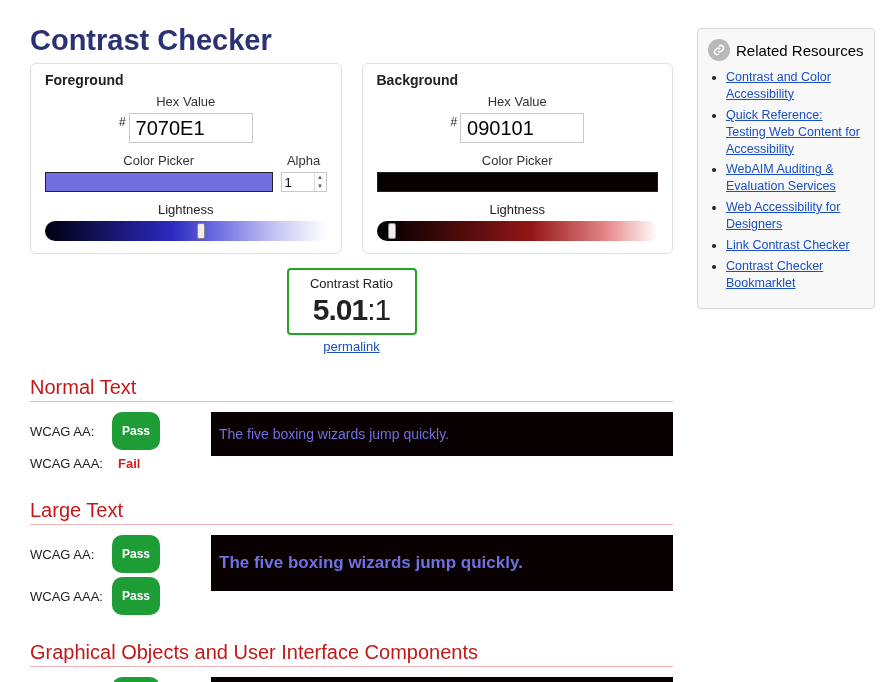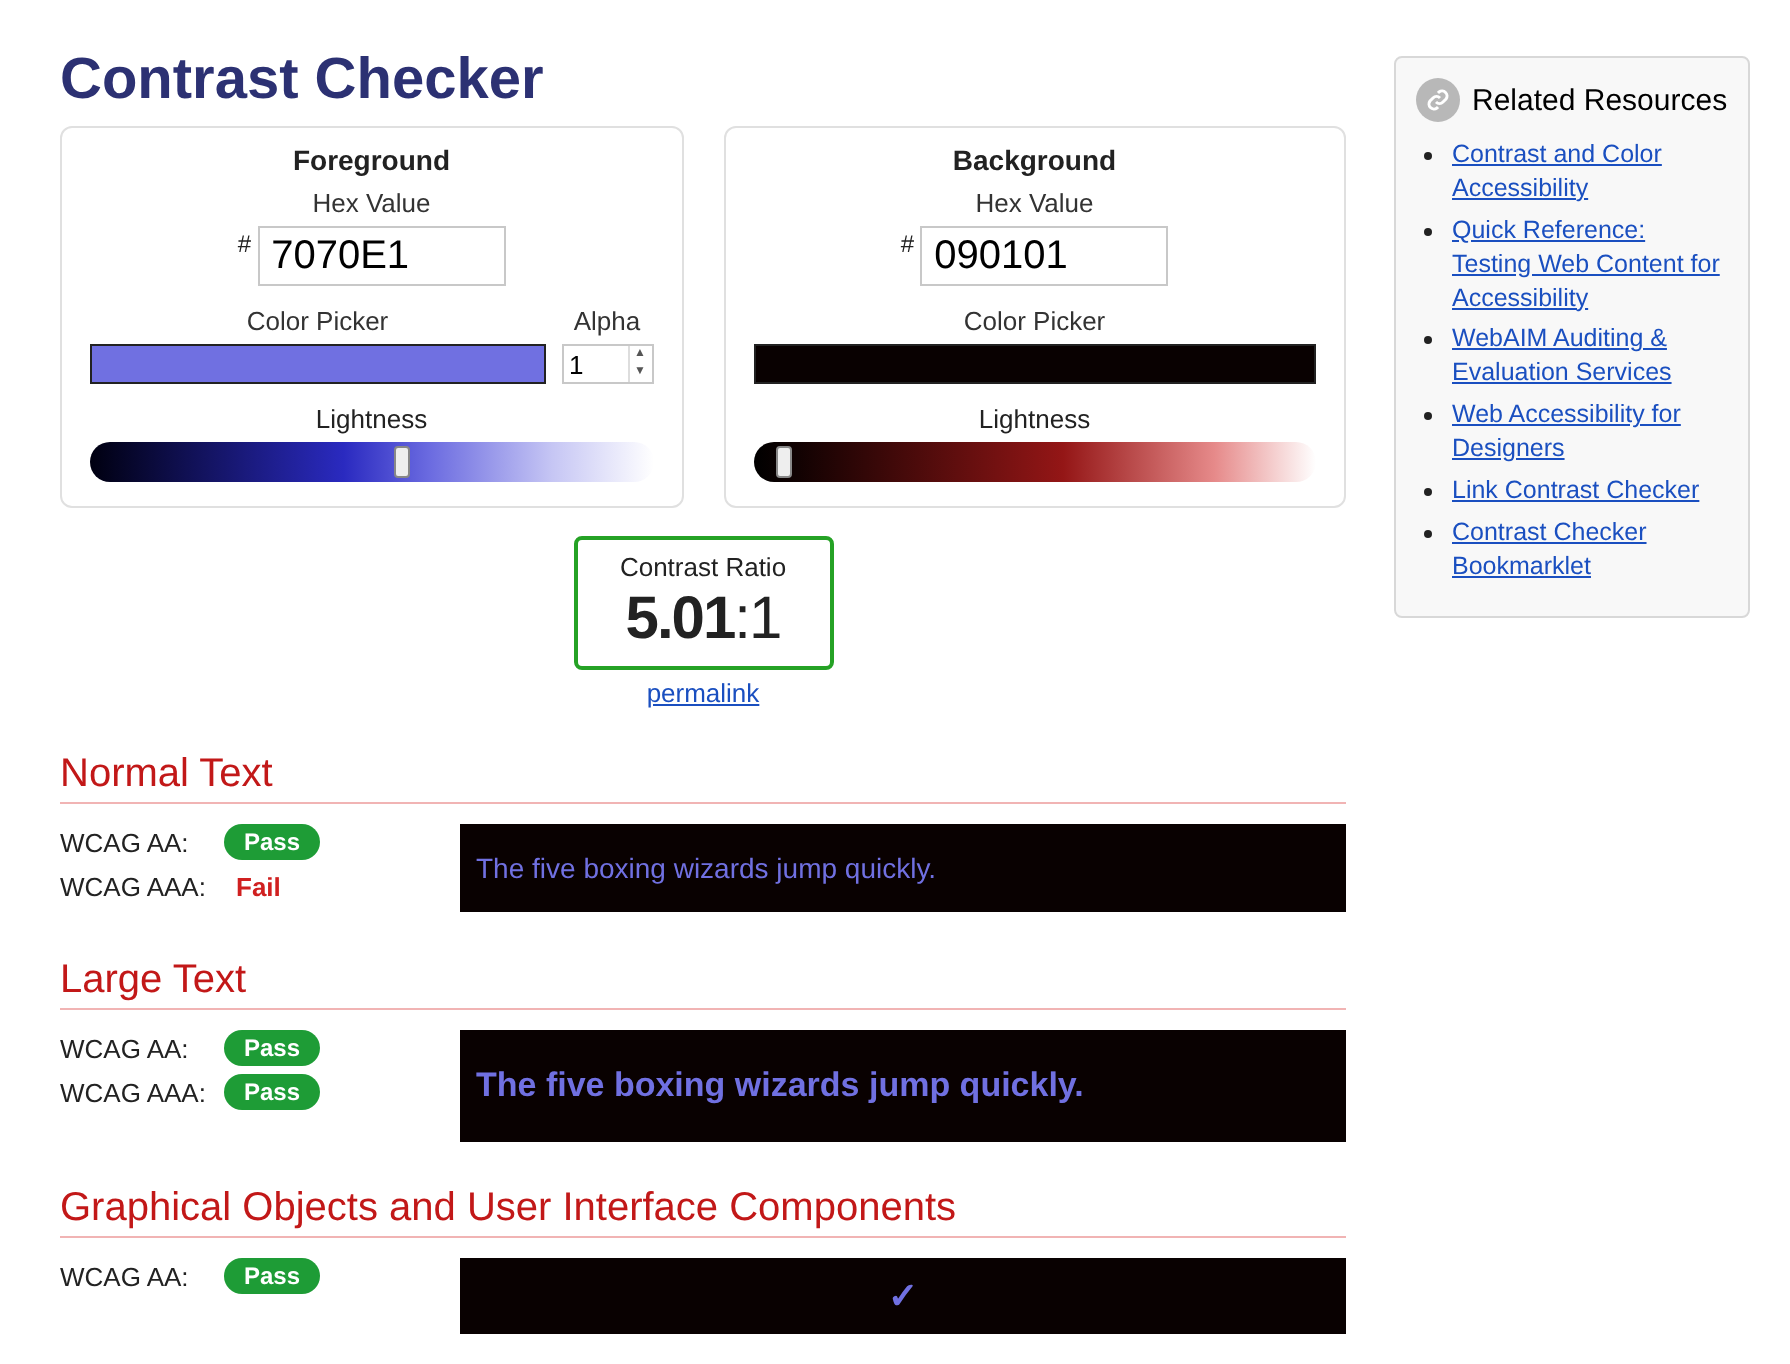--- a/index.html
+++ b/index.html
@@ -44,21 +44,21 @@
     gap: 20px;
     margin-bottom: 14px;
   }
   .panel {
     flex: 1;
     border: 1px solid #e0e0e0;
     border-radius: 6px;
     padding: 8px 14px 12px 14px;
   }
   .panel-title {
-    text-align: center;
+    text-align: left;
     font-weight: 700;
     font-size: 14px;
     margin-bottom: 6px;
   }
   .field-label {
     text-align: center;
     font-size: 13px;
     margin-bottom: 4px;
     color: #333;
   }
@@ -155,36 +155,36 @@
     margin-bottom: 2px;
   }
   .rule {
     border: none;
     border-top: 1px solid #d44;
     opacity: 0.4;
     margin-bottom: 10px;
   }
   .result-block {
     display: flex;
-    gap: 40px;
+    gap: 21px;
     align-items: flex-start;
   }
   .result-col { width: 160px; flex-shrink:0; }
   .result-row {
     display: flex; align-items: center; margin-bottom: 4px;
     font-size: 13px;
   }
   .result-row .rl { width: 82px; }
   .badge {
     display: inline-block;
     background: #1e9c36;
     color: #fff;
     font-weight: 700;
     font-size: 12px;
-    padding: 2px 10px;
+    padding: 12px 10px;
     border-radius: 10px;
   }
   .fail-txt {
     color: #d02020;
     font-weight: 700;
     font-size: 13px;
     padding: 2px 6px;
   }
   .sample {
     flex: 1;

